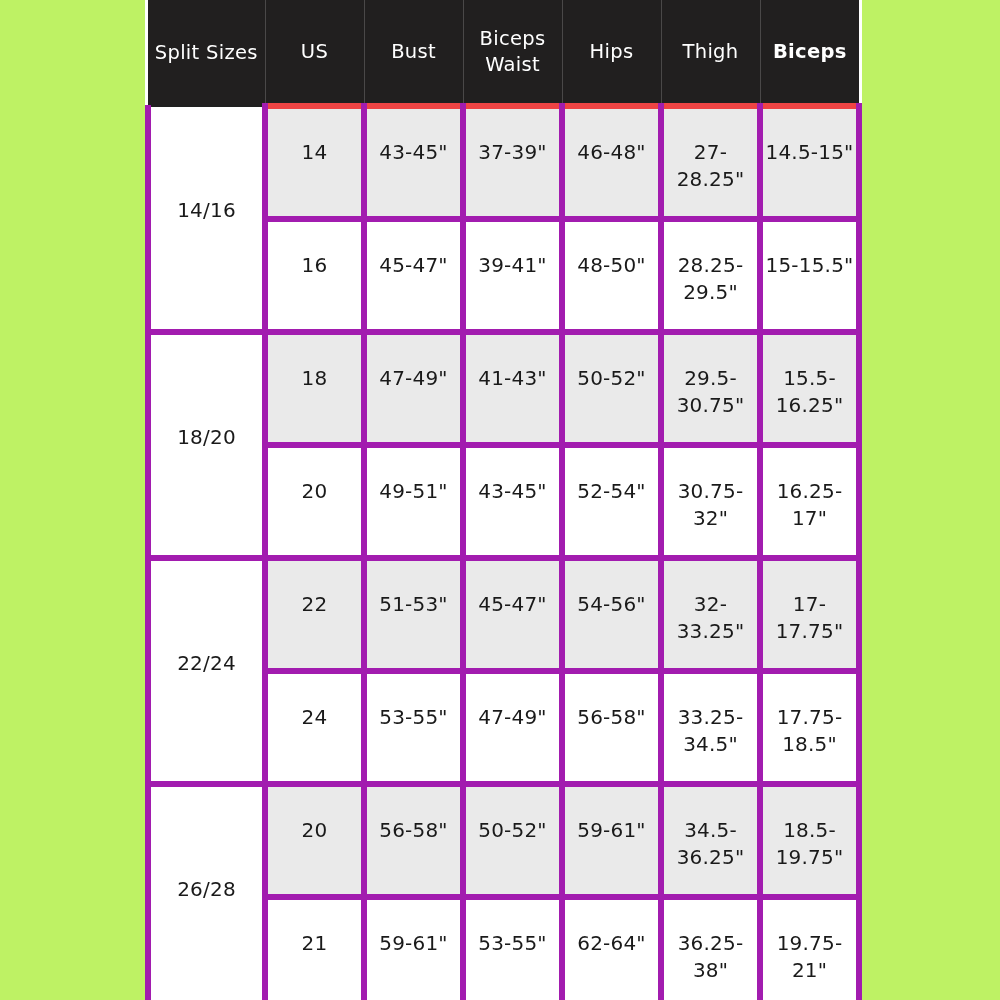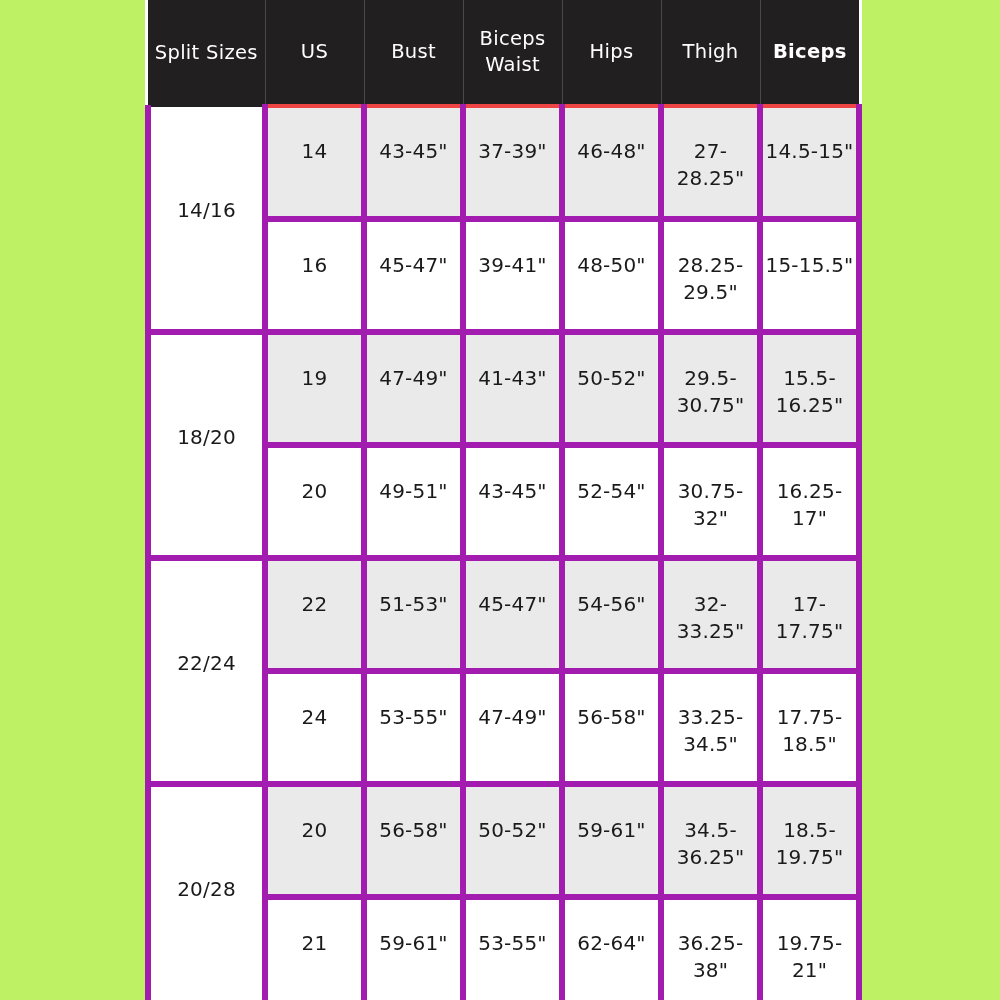--- a/index.html
+++ b/index.html
@@ -94,21 +94,21 @@
     position: relative;
     top: -24px;
     white-space: nowrap;
     margin-top: 33px;
   }
 
   tr.row-shaded td.data-cell { background: #EAEAEA; }
   tr.row-plain  td.data-cell { background: #ffffff; }
 
   
-  tr.group-start td { border-top: 4px solid #ef4444; }
+  tr.group-start td { border-top: 6px solid #ef4444; }
   tr.group-start td.group-cell { border-top: 2px solid #1f1f1f; }
 </style>
 </head>
 <body>
 
 <div id="page">
   <div id="chart-wrap">
     <table class="size-chart">
       <colgroup>
         <col class="c-split">
@@ -172,21 +172,21 @@
             </td>
             <td class="data-cell">
               <span class="cellval">15-15.5"</span>
             </td>
           </tr>
           <tr class="row-shaded group-start">
             <td class="group-cell" rowspan="2">
               <span class="cellval">18/20</span>
             </td>
             <td class="data-cell">
-              <span class="cellval">19</span>
+              <span class="cellval">18</span>
             </td>
             <td class="data-cell">
               <span class="cellval">47-49"</span>
             </td>
             <td class="data-cell">
               <span class="cellval">41-43"</span>
             </td>
             <td class="data-cell">
               <span class="cellval">50-52"</span>
             </td>
@@ -255,21 +255,21 @@
             </td>
             <td class="data-cell wrapcell">
               <span class="cellval">33.25-34.5"</span>
             </td>
             <td class="data-cell wrapcell">
               <span class="cellval">17.75-18.5"</span>
             </td>
           </tr>
           <tr class="row-shaded group-start">
             <td class="group-cell" rowspan="2">
-              <span class="cellval">20/28</span>
+              <span class="cellval">26/28</span>
             </td>
             <td class="data-cell">
               <span class="cellval">20</span>
             </td>
             <td class="data-cell">
               <span class="cellval">56-58"</span>
             </td>
             <td class="data-cell">
               <span class="cellval">50-52"</span>
             </td>

